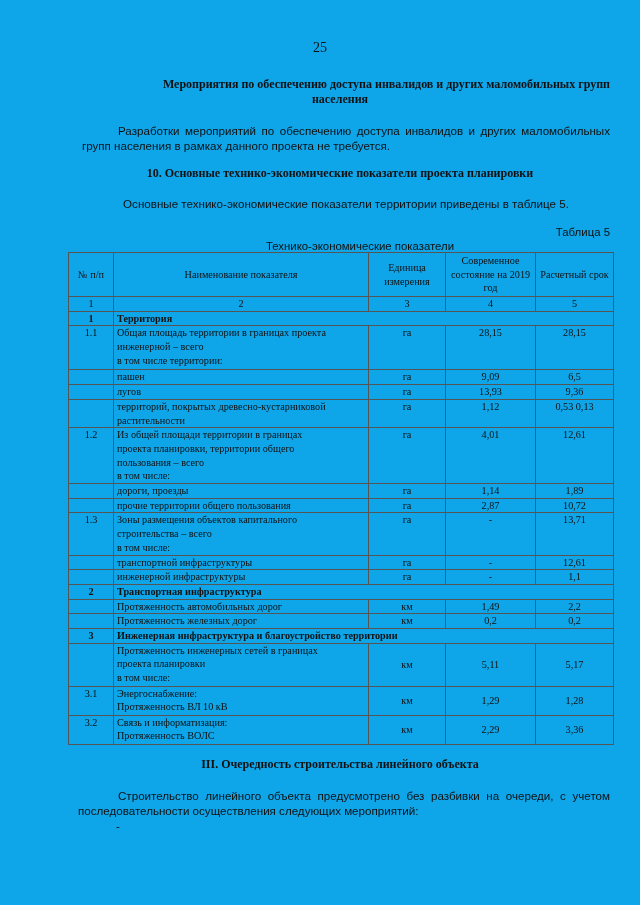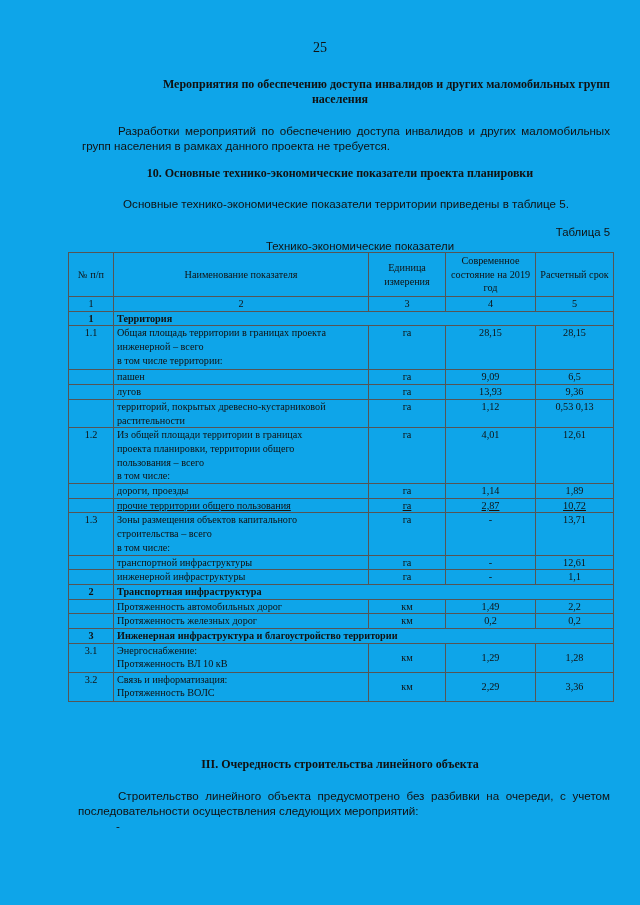--- a/index.html
+++ b/index.html
@@ -125,21 +125,21 @@
         </tr>
         <tr style="height: 13px;">
           <td class="c"></td>
           <td>
             <div>дороги, проезды</div>
           </td>
           <td class="c">га</td>
           <td class="c">1,14</td>
           <td class="c">1,89</td>
         </tr>
-        <tr style="height: 14px; text-decoration: underline;">
+        <tr style="height: 14px;">
           <td class="c"></td>
           <td>
             <div>прочие территории общего пользования</div>
           </td>
           <td class="c">га</td>
           <td class="c">2,87</td>
           <td class="c">10,72</td>
         </tr>
         <tr style="height: 42px;">
           <td class="c">1.3</td>
@@ -189,20 +189,31 @@
             <div>Протяженность железных дорог</div>
           </td>
           <td class="c">км</td>
           <td class="c">0,2</td>
           <td class="c">0,2</td>
         </tr>
         <tr class="sec" style="height: 14px;">
           <td class="c">3</td>
           <td colspan="4">Инженерная инфраструктура и благоустройство территории</td>
         </tr>
+        <tr style="height: 43px;">
+          <td class="c"></td>
+          <td>
+            <div>Протяженность инженерных сетей в границах</div>
+            <div>проекта планировки</div>
+            <div>в том числе:</div>
+          </td>
+          <td class="c mid">км</td>
+          <td class="c mid">5,11</td>
+          <td class="c mid">5,17</td>
+        </tr>
         <tr style="height: 29px; font-family: Liberation Serif, serif;">
           <td class="c">3.1</td>
           <td>
             <div>Энергоснабжение:</div>
             <div>Протяженность ВЛ 10 кВ</div>
           </td>
           <td class="c mid">км</td>
           <td class="c mid">1,29</td>
           <td class="c mid">1,28</td>
         </tr>

